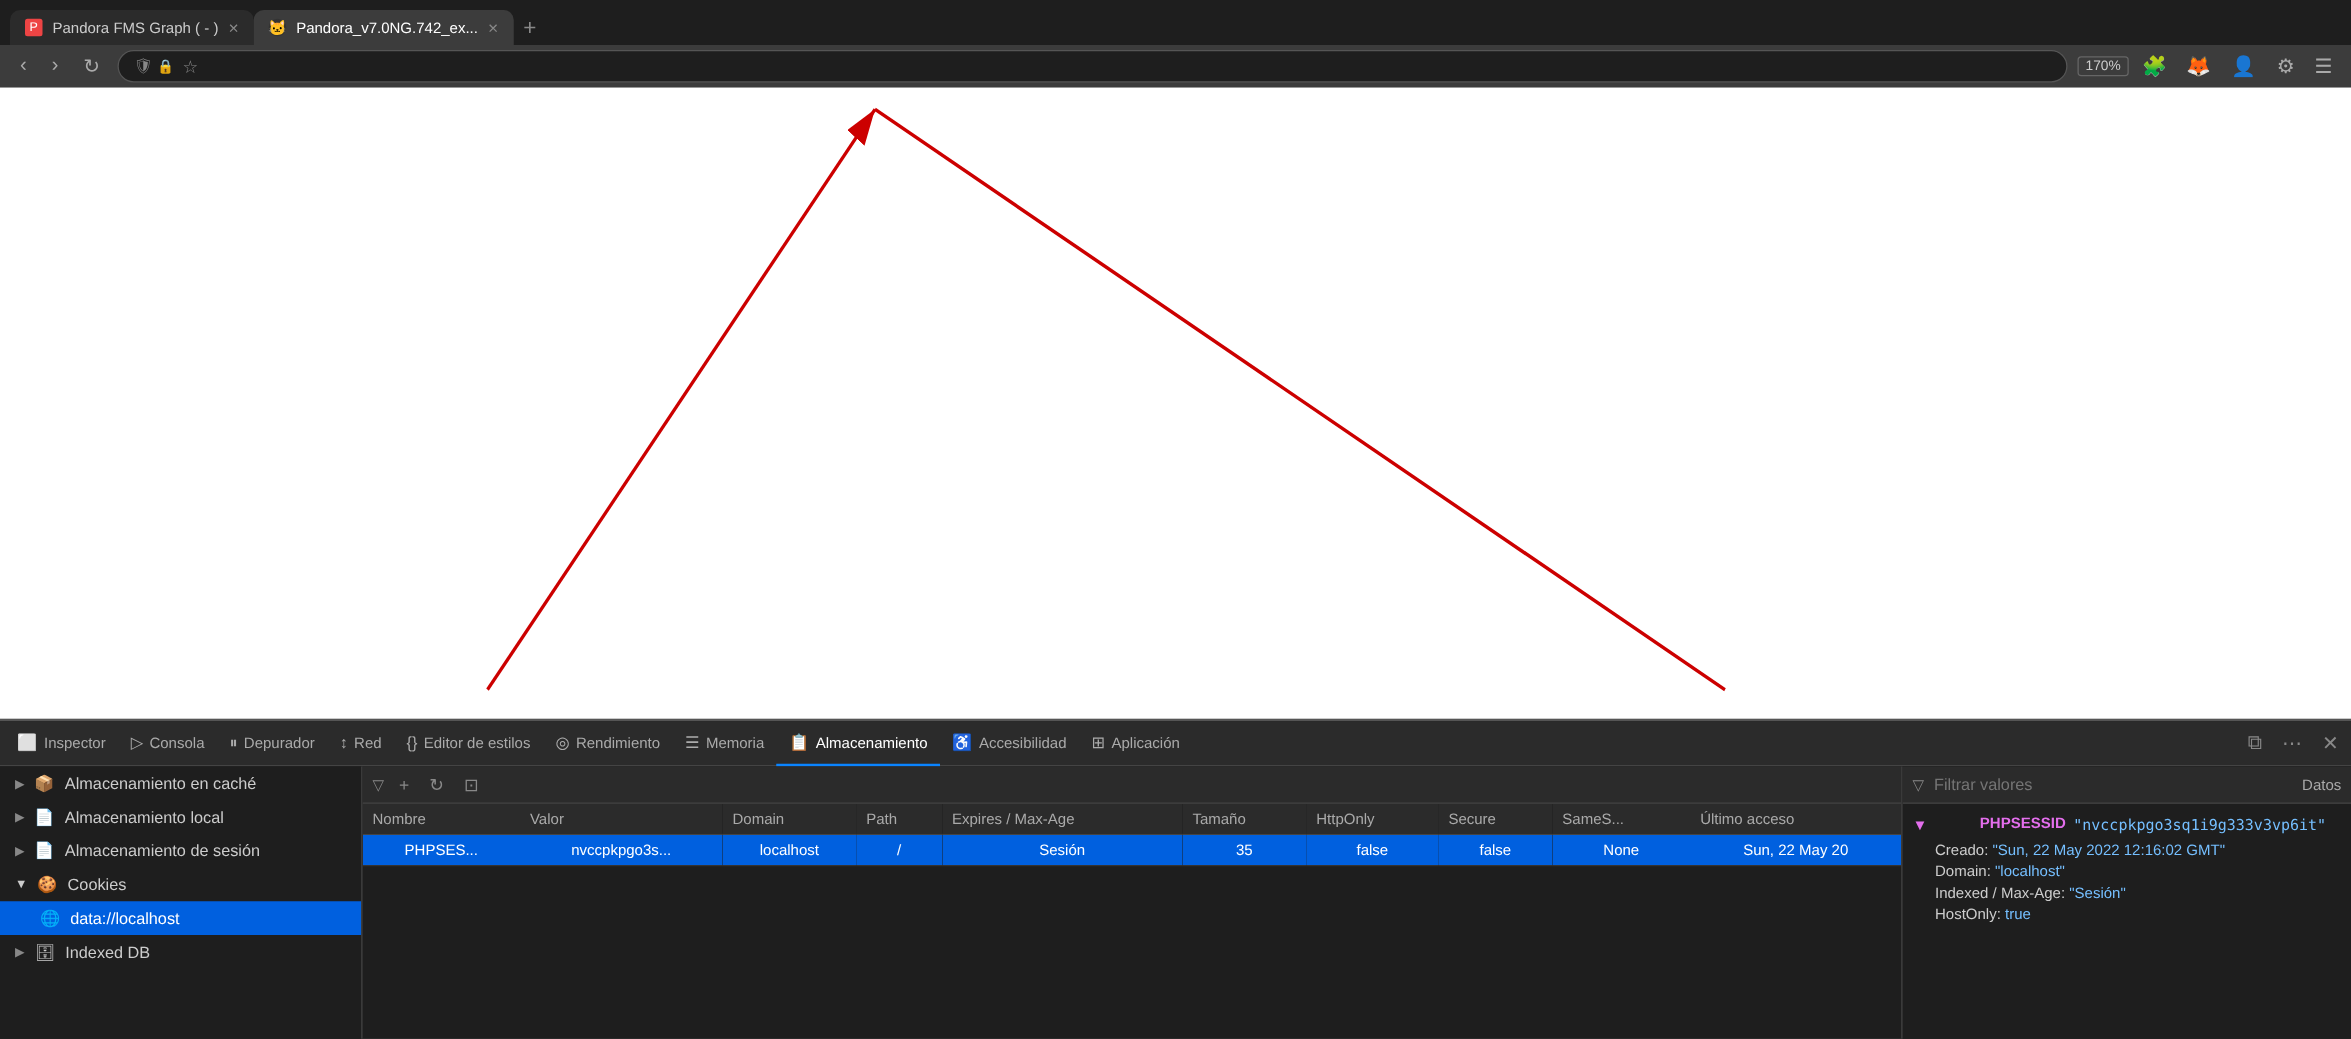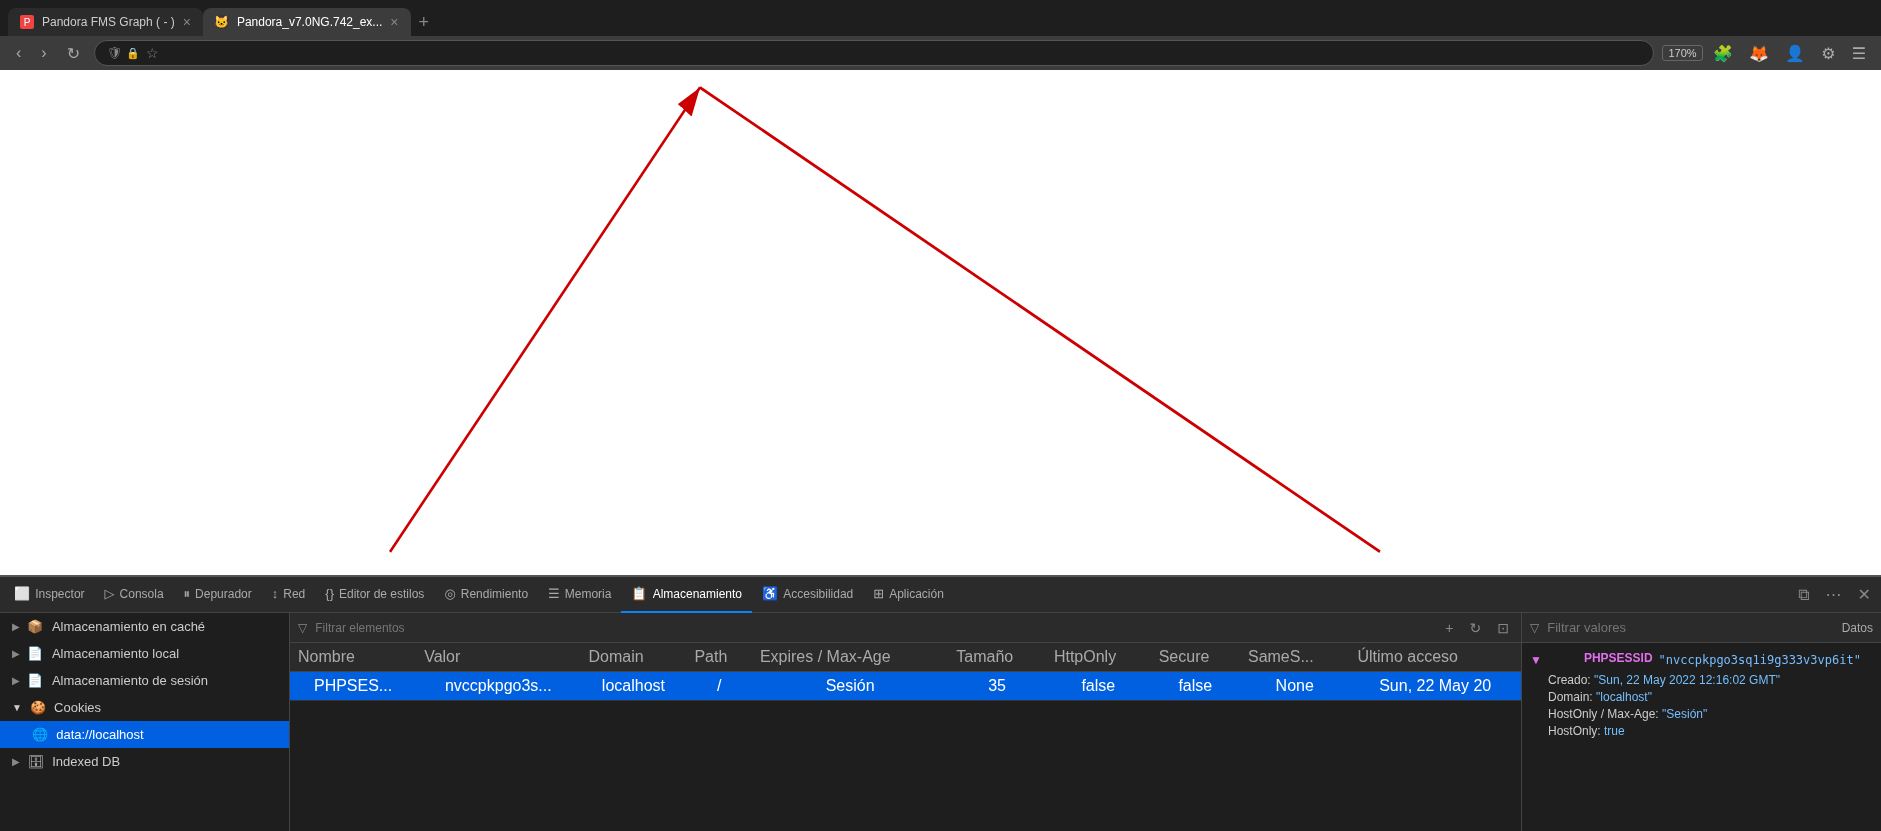--- a/index.html
+++ b/index.html
@@ -54,21 +54,21 @@
     
     .devtools-main { flex: 1; display: flex; flex-direction: column; overflow: hidden; }
 
     
     .filter-bar { height: 30px; background: #2b2b2b; border-bottom: 1px solid #444; display: flex; align-items: center; padding: 0 8px; gap: 8px; }
     .filter-input { background: transparent; border: none; color: #ccc; font-size: 12px; outline: none; flex: 1; }
     .filter-btn { background: transparent; border: none; color: #888; font-size: 14px; cursor: pointer; padding: 0 4px; }
 
     
     .storage-table { flex: 1; overflow: auto; }
-    .storage-table table { width: 100%; border-collapse: collapse; font-size: 16px; }
+    .storage-table table { width: 100%; border-collapse: collapse; font-size: 12px; }
     .storage-table th { background: #2b2b2b; color: #aaa; text-align: left; padding: 5px 8px; border-bottom: 1px solid #444; font-weight: normal; position: sticky; top: 0; white-space: nowrap; }
     .storage-table td { color: #ccc; padding: 5px 8px; border-bottom: 1px solid #333; white-space: nowrap; overflow: hidden; text-overflow: ellipsis; max-width: 200px; }
     .storage-table tr.selected td { background: #0060df; color: #fff; text-align: center; }
 
     
     .devtools-right-panel { width: 360px; background: #1e1e1e; border-left: 1px solid #444; display: flex; flex-direction: column; overflow: hidden; flex-shrink: 0; }
     .right-panel-header { height: 30px; background: #2b2b2b; border-bottom: 1px solid #444; display: flex; align-items: center; padding: 0 8px; }
     .right-panel-filter { background: transparent; border: none; color: #5eead4; font-size: 13px; outline: none; flex: 1; padding: 0 4px; }
     .right-panel-body { flex: 1; overflow: auto; padding: 8px; }
     .cookie-key { color: #e36eec; font-size: 12px; font-weight: bold; margin-bottom: 4px; padding-left: 36px; }
@@ -216,21 +216,20 @@
         <span class="arrow">▶</span>
         <span>🗄</span>
         <span>Indexed DB</span>
       </div>
     </div>
 
     <div class="devtools-main">
 
       <div class="filter-bar">
         <span style="color:#888; font-size:12px;">▽</span>
-        <input class="filter-input" placeholder="Filtrar elementos" style="">
         <button class="filter-btn">+</button>
         <button class="filter-btn">↻</button>
         <button class="filter-btn">⊡</button>
       </div>
 
       <div class="storage-table">
         <table>
           <thead>
             <tr>
               <th>Nombre</th>
@@ -276,21 +275,21 @@
           <span class="cookie-key">PHPSESSID</span>
           <span class="cookie-value">"nvccpkpgo3sq1i9g333v3vp6it"</span>
         </div>
         <div class="cookie-prop" style="padding-left:18px;">
           <span class="key">Creado: </span><span class="val-str">"Sun, 22 May 2022 12:16:02 GMT"</span>
         </div>
         <div class="cookie-prop" style="padding-left:18px;">
           <span class="key">Domain: </span><span class="val-str">"localhost"</span>
         </div>
         <div class="cookie-prop" style="padding-left:18px;">
-          <span class="key">HostOnly / Max-Age: </span><span class="val-str">"Sesión"</span>
+          <span class="key">Indexed / Max-Age: </span><span class="val-str">"Sesión"</span>
         </div>
         <div class="cookie-prop" style="padding-left:18px;">
           <span class="key">HostOnly: </span><span class="val">true</span>
         </div>
       </div>
     </div>
 
   </div>
 </div>
 

